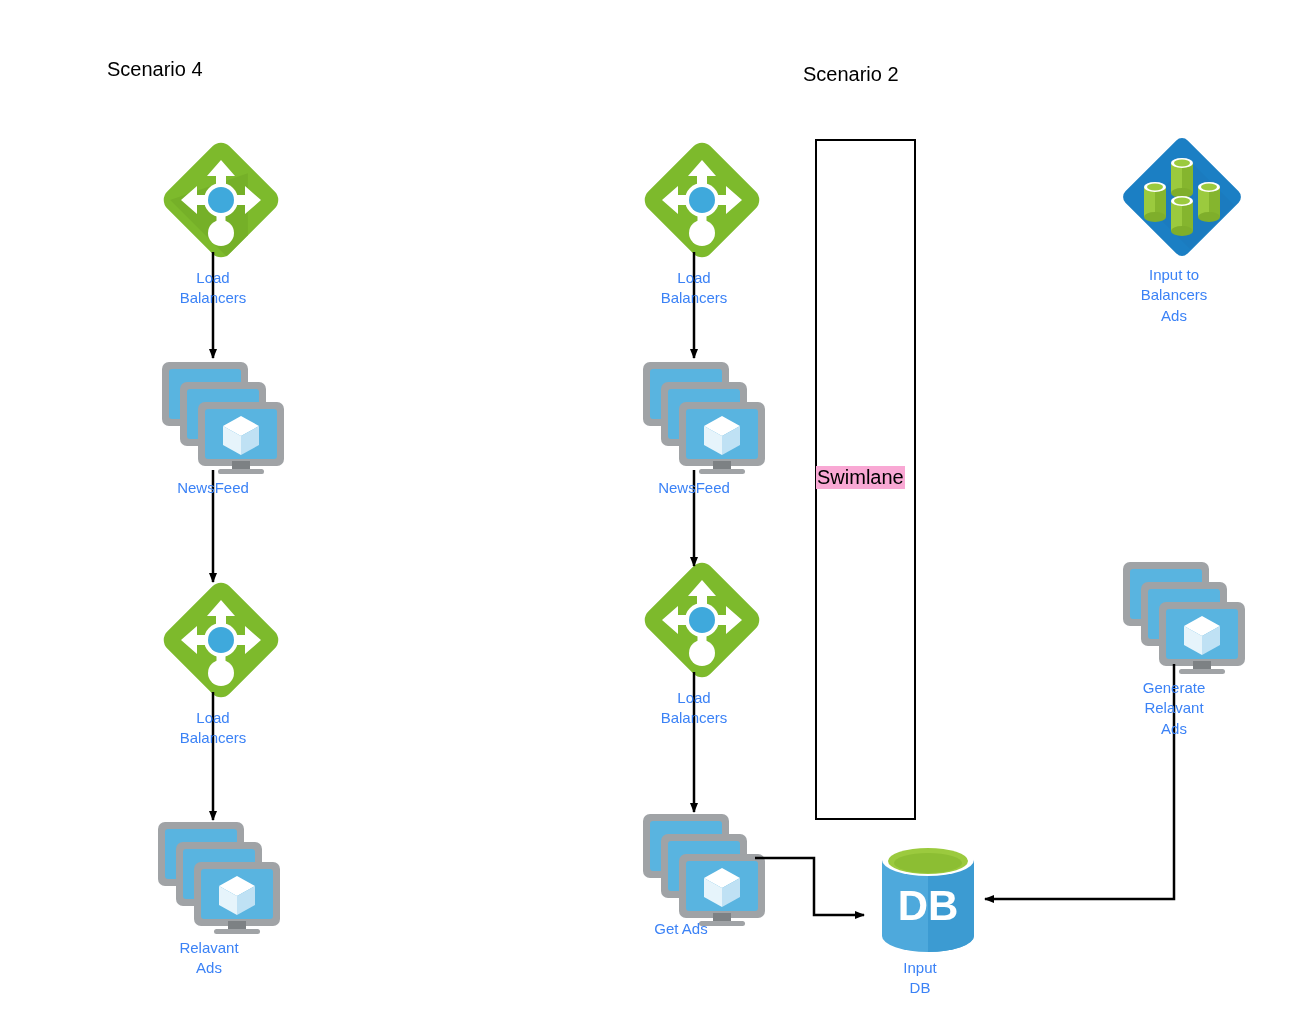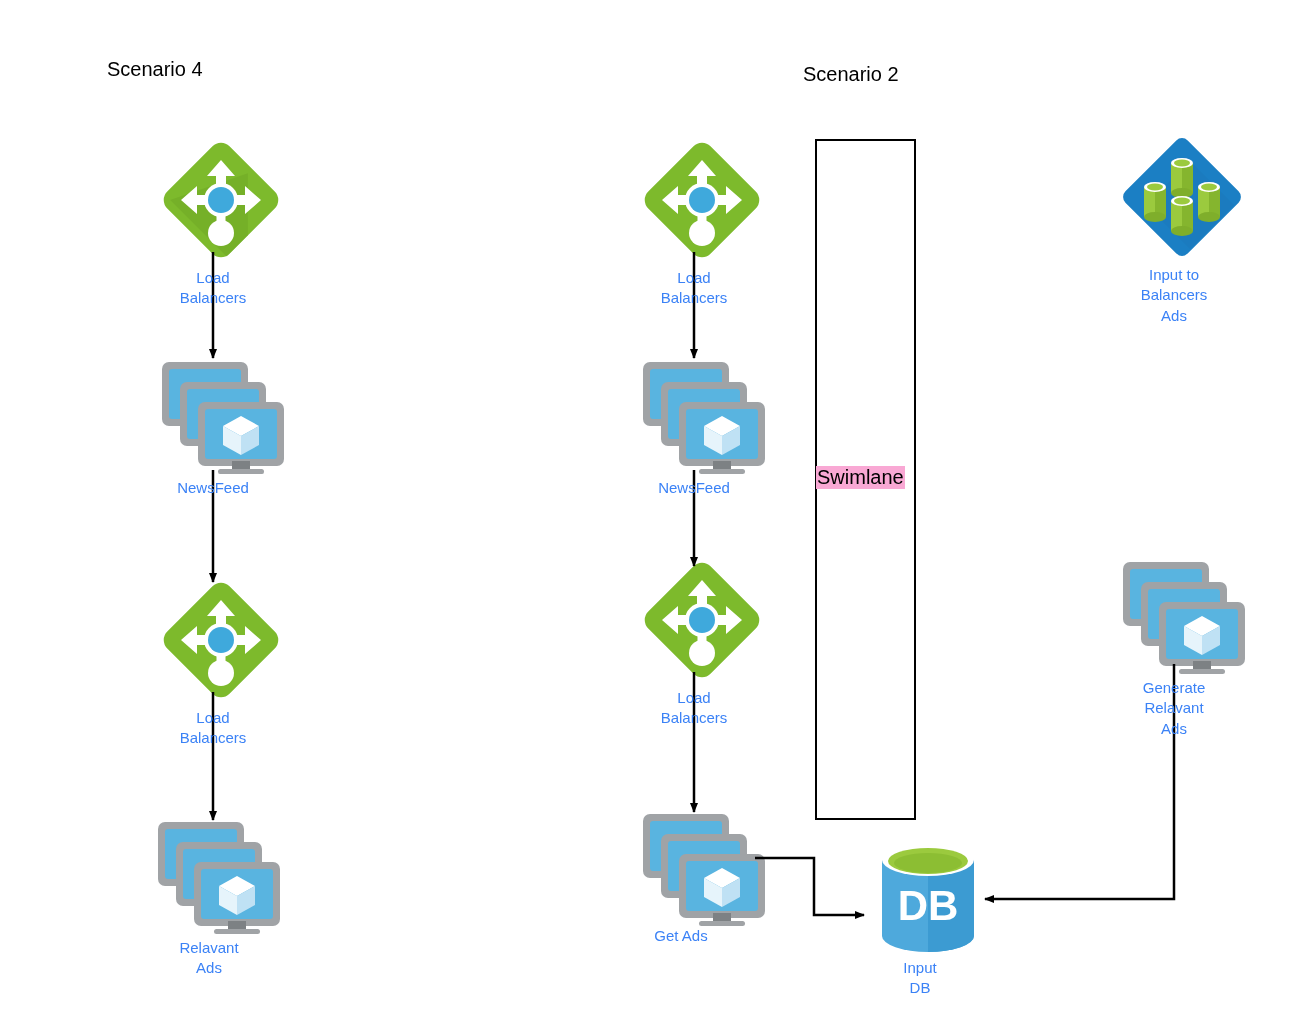--- a/index.html
+++ b/index.html
@@ -279,21 +279,21 @@
           <g>
             <path d="M83 58 L101 68 L83 78 L65 68 Z" fill="#ffffff"></path>
             <path d="M65 68 L83 78 L83 97 L65 87 Z" fill="#E6F4FB"></path>
             <path d="M101 68 L83 78 L83 97 L101 87 Z" fill="#BFE1F4"></path>
           </g>
         </g>
         <rect x="74" y="103" width="18" height="8" fill="#7D8184"></rect>
         <rect x="60" y="111" width="46" height="5" rx="2.5" fill="#A0A3A6"></rect>
       </svg>
     </span>
-    <span class="node-label" style="top:116px; left:50px;">Get Ads</span>
+    <span class="node-label" style="top:109px; left:50px;">Get Ads</span>
   </div>
 
   <div class="node" style="left:1114px; top:137px; width:120px; height:120px;">
     <span class="icon-wrap">
       <svg class="icon-svg" width="120" height="120" viewBox="0 0 120 120">
         <rect x="16" y="16" width="88" height="88" rx="8" ry="8" transform="rotate(45 60 60)" fill="#1B7FC4"></rect>
         <path d="M60 16 L104 60 L60 104 L16 60 Z" fill="#1A6FAE" opacity="0.25" transform="translate(8,8)"></path>
 
         <g>
           <rect x="49" y="26" width="22" height="30" fill="#9BCA3E"></rect>

